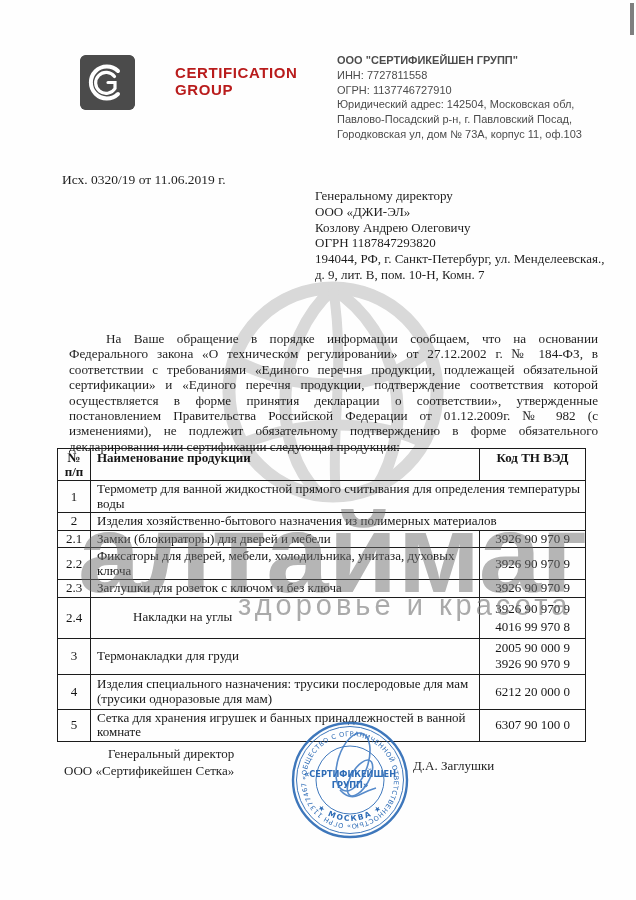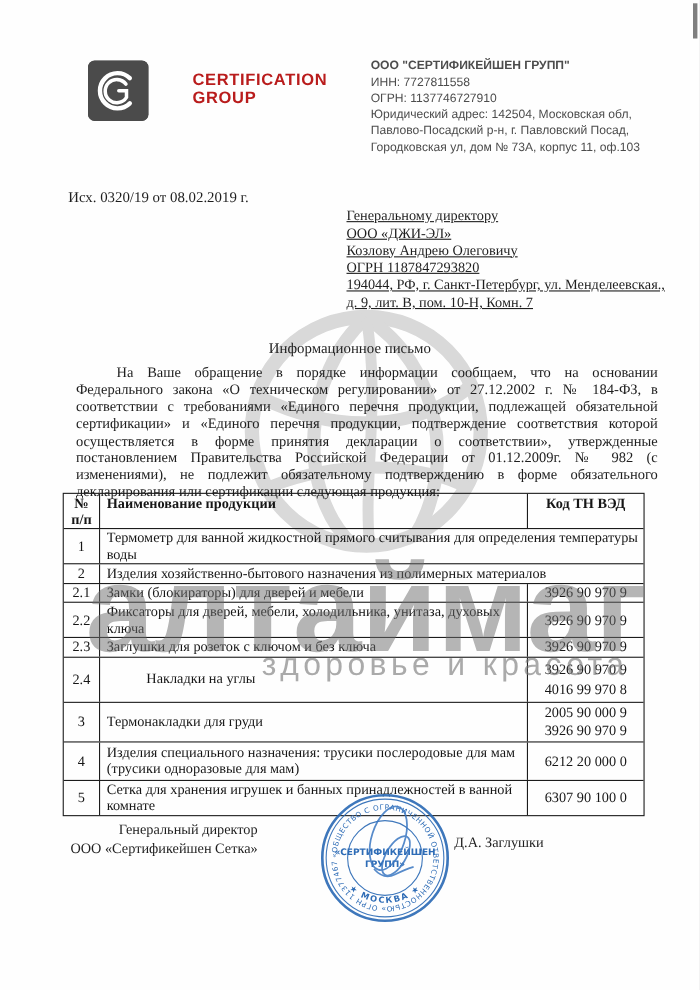--- a/index.html
+++ b/index.html
@@ -10,21 +10,21 @@
   
   .logo-box{left:80px;top:55px;width:55px;height:55px;border-radius:6px;background:#4b4b4b;}
   .logo-text{left:146px;top:64px;font-family:"Liberation Sans",sans-serif;font-weight:bold;
              font-size:15px;line-height:17px;color:#b91c1c;letter-spacing:.6px;margin-left:29px;}
   .company{left:337px;top:53px;font-family:"Liberation Sans",sans-serif;font-size:11px;
            line-height:14.8px;color:#4c4c4c;}
   .company .b{font-weight:bold;}
 
   
   .ref{left:62px;top:172px;font-size:13.5px;}
-  .addressee{left:315px;top:188px;font-size:13px;line-height:15.8px;text-decoration:underline;}
+  .addressee{left:315px;top:188px;font-size:13px;line-height:15.8px;}
 
   
   .title{left:0;right:0;top:309px;text-align:center;font-size:13.5px;}
   .body-par{left:69px;top:331px;width:529px;font-size:13.2px;line-height:15.4px;
             text-align:justify;text-indent:37px;}
 
   
   .tbl{left:57px;top:448px;width:529px;border:1.5px solid #1c1c1c;font-size:13px;color:#161616;box-sizing:border-box;}
   .tr{display:flex;border-top:1px solid #1c1c1c;box-sizing:border-box;}
   .tr:first-child{border-top:none;}
@@ -81,32 +81,31 @@
 
   <div class="abs company">
     <div class="b">ООО "СЕРТИФИКЕЙШЕН ГРУПП"</div>
     <div>ИНН: 7727811558</div>
     <div>ОГРН: 1137746727910</div>
     <div>Юридический адрес: 142504, Московская обл,</div>
     <div>Павлово-Посадский р-н, г. Павловский Посад,</div>
     <div>Городковская ул, дом № 73А, корпус 11, оф.103</div>
   </div>
 
-  <div class="abs ref">Исх. 0320/19 от 08.02.2019 г.</div>
+  <div class="abs ref">Исх. 0320/19 от 11.06.2019 г.</div>
 
   <div class="abs addressee">
     <div>Генеральному директору</div>
     <div>ООО «ДЖИ-ЭЛ»</div>
     <div>Козлову Андрею Олеговичу</div>
     <div>ОГРН 1187847293820</div>
     <div>194044, РФ, г. Санкт-Петербург, ул. Менделеевская.,</div>
     <div>д. 9, лит. В, пом. 10-Н, Комн. 7</div>
   </div>
 
-  <div class="abs title">Информационное письмо</div>
   <div class="abs body-par">На Ваше обращение в порядке информации сообщаем, что на основании Федерального закона «О техническом регулировании» от 27.12.2002 г. № 184-ФЗ, в соответствии с требованиями «Единого перечня продукции, подлежащей обязательной сертификации» и «Единого перечня продукции, подтверждение соответствия которой осуществляется в форме принятия декларации о соответствии», утвержденные постановлением Правительства Российской Федерации от 01.12.2009г. № 982 (с изменениями), не подлежит обязательному подтверждению в форме обязательного декларирования или сертификации следующая продукция:</div>
 
   <div class="abs tbl">
     <div class="tr hdr h31">
       <div class="c-num">
         <span>№</span>
         <span>п/п</span>
       </div>
       <div class="c-name">Наименование продукции</div>
       <div class="c-code">Код ТН ВЭД</div>

